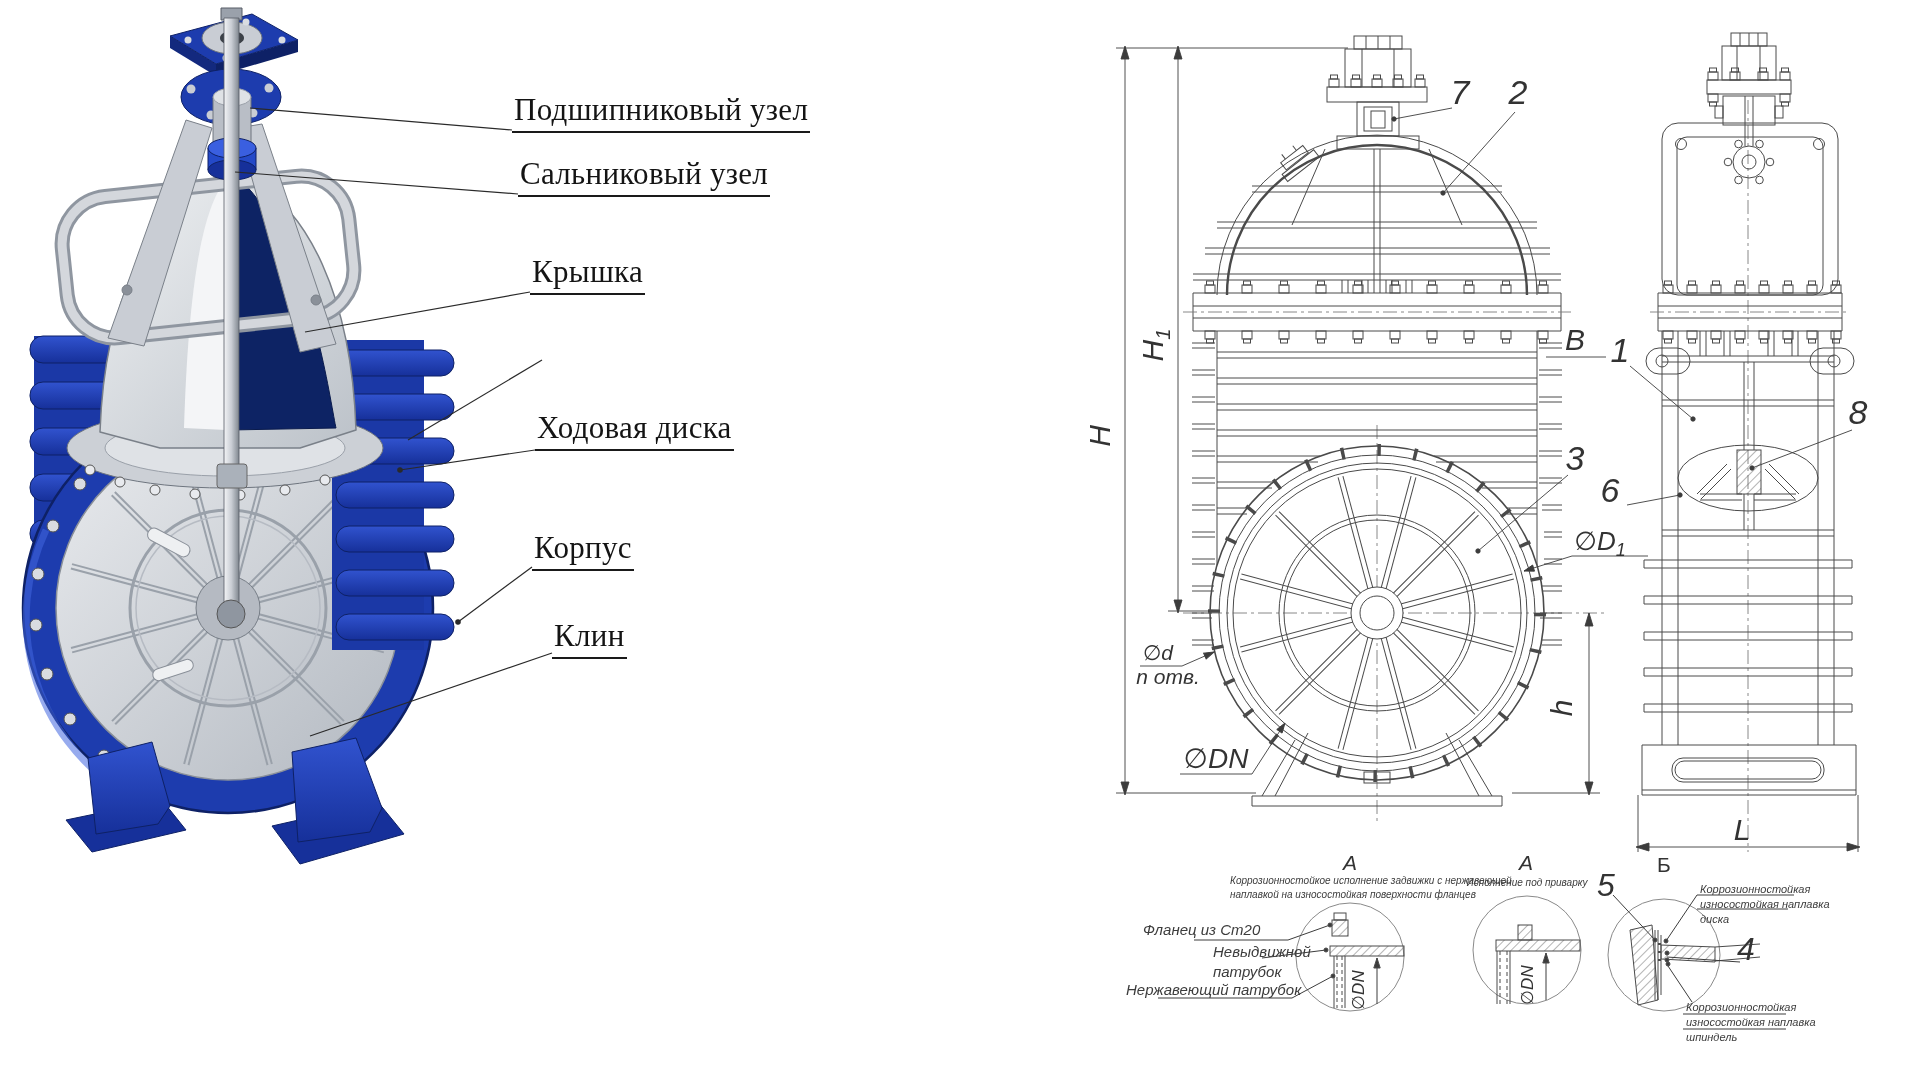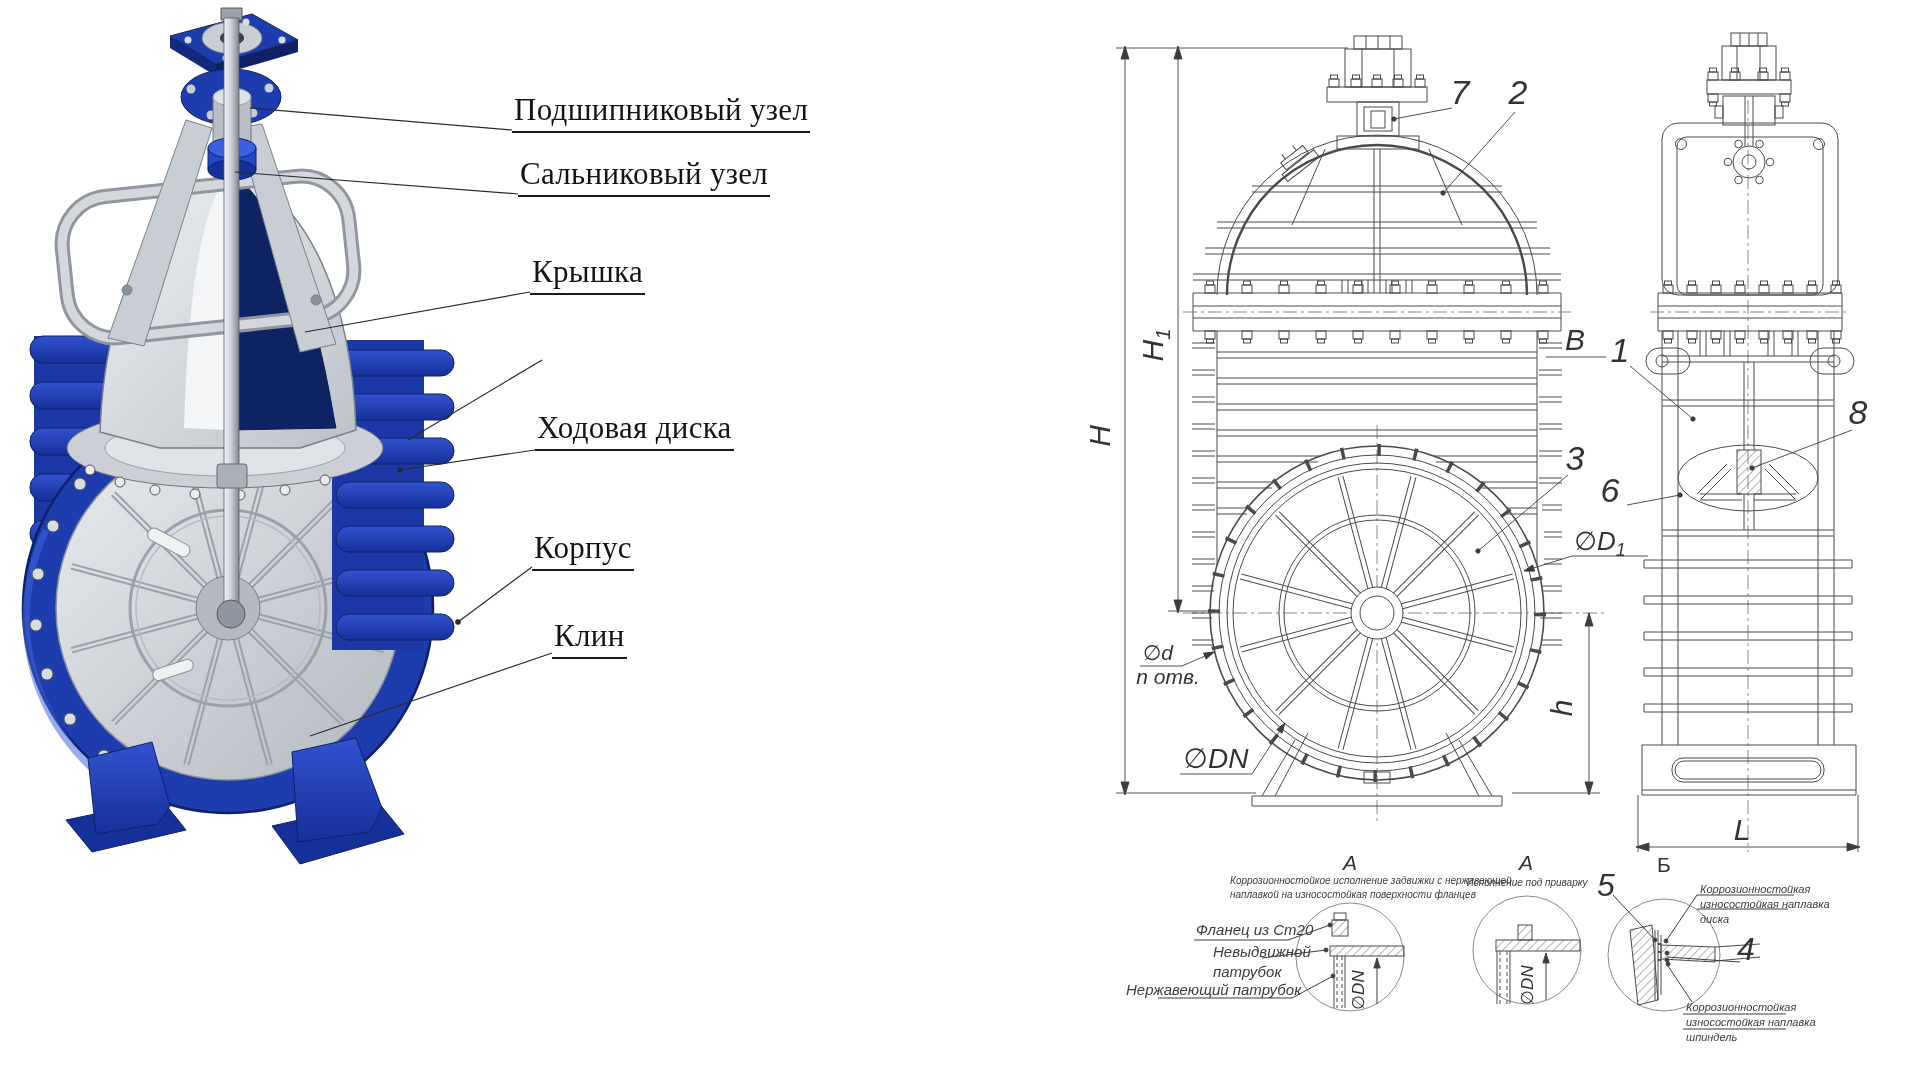--- a/index.html
+++ b/index.html
@@ -531,21 +531,21 @@
 <div class="part-label" style="left:512px;top:92px">Подшипниковый узел</div>
 <div class="part-label" style="left:530px;top:254px">Крышка</div>
 <div class="part-label" style="left:535px;top:410px">Ходовая диска</div>
 <div class="part-label" style="left:532px;top:530px">Корпус</div>
 <div class="part-label" style="left:552px;top:618px">Клин</div>
 
 <div class="d-note f10 sub-center" style="left:1230px;top:874px;width:244px">
   <div>Коррозионностойкое исполнение задвижки с нержавеющей</div>
   <div>наплавкой на износостойкая поверхности фланцев</div>
 </div>
-<div class="d-note f15" style="left:1196px;top:920px">Фланец из Ст20</div>
+<div class="d-note f15" style="left:1143px;top:920px">Фланец из Ст20</div>
 <div class="d-note f15" style="left:1213px;top:942px">
   <div>Невыдвижной</div>
   <div>патрубок</div>
 </div>
 <div class="d-note f15" style="left:1126px;top:980px">Нержавеющий патрубок</div>
 
 <div class="d-note f10 sub-center" style="left:1462px;top:876px;width:130px">Исполнение под приварку</div>
 
 <div class="d-note f11" style="left:1700px;top:882px">
   <div>Коррозионностойкая</div>

